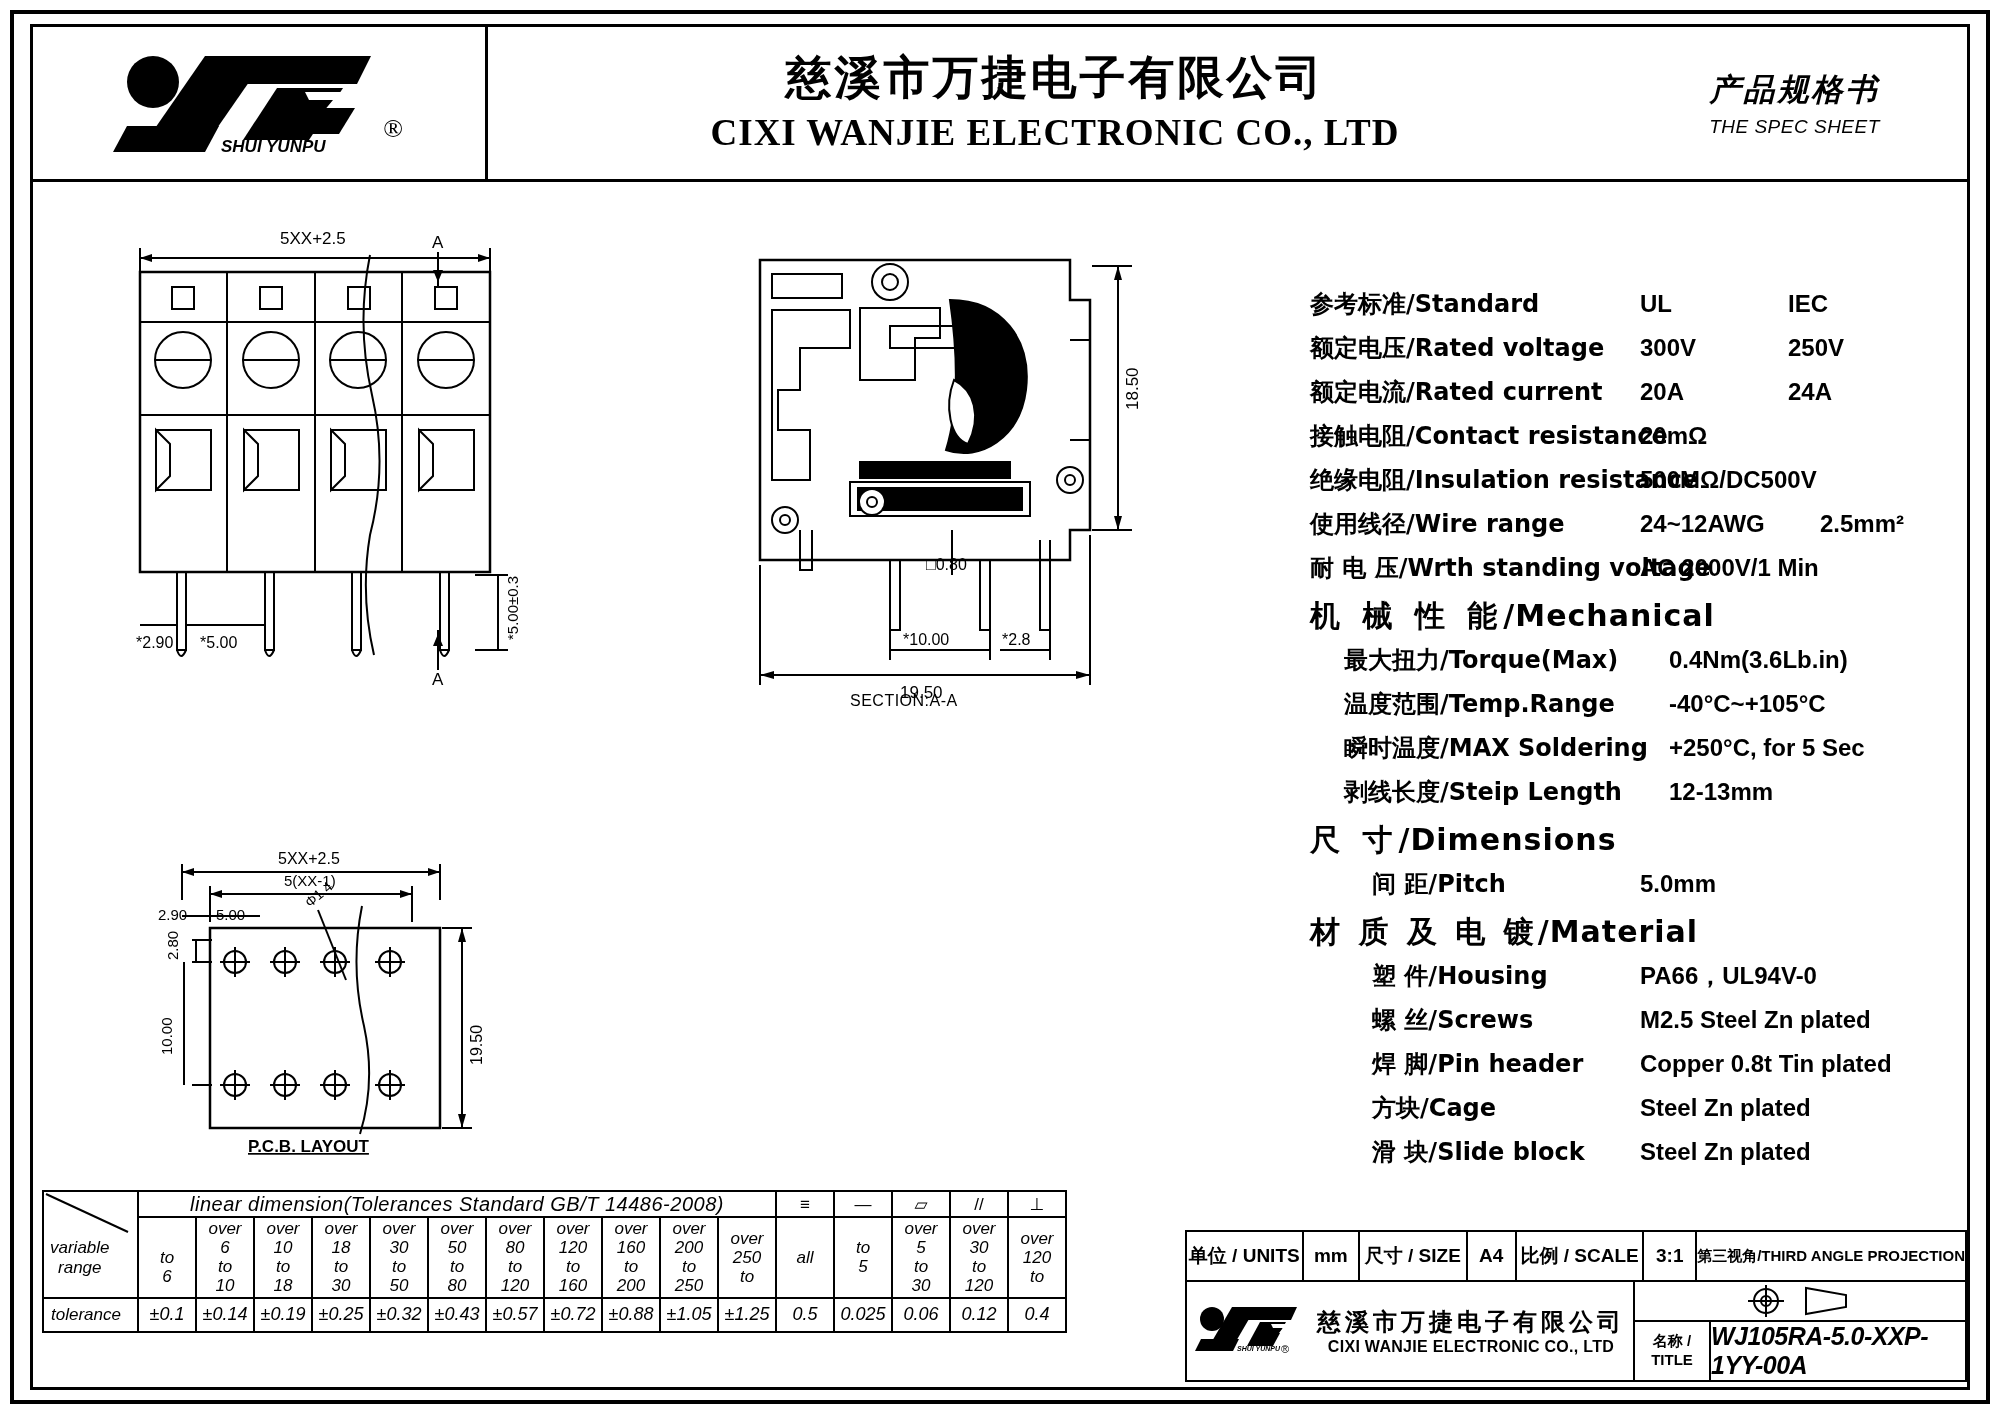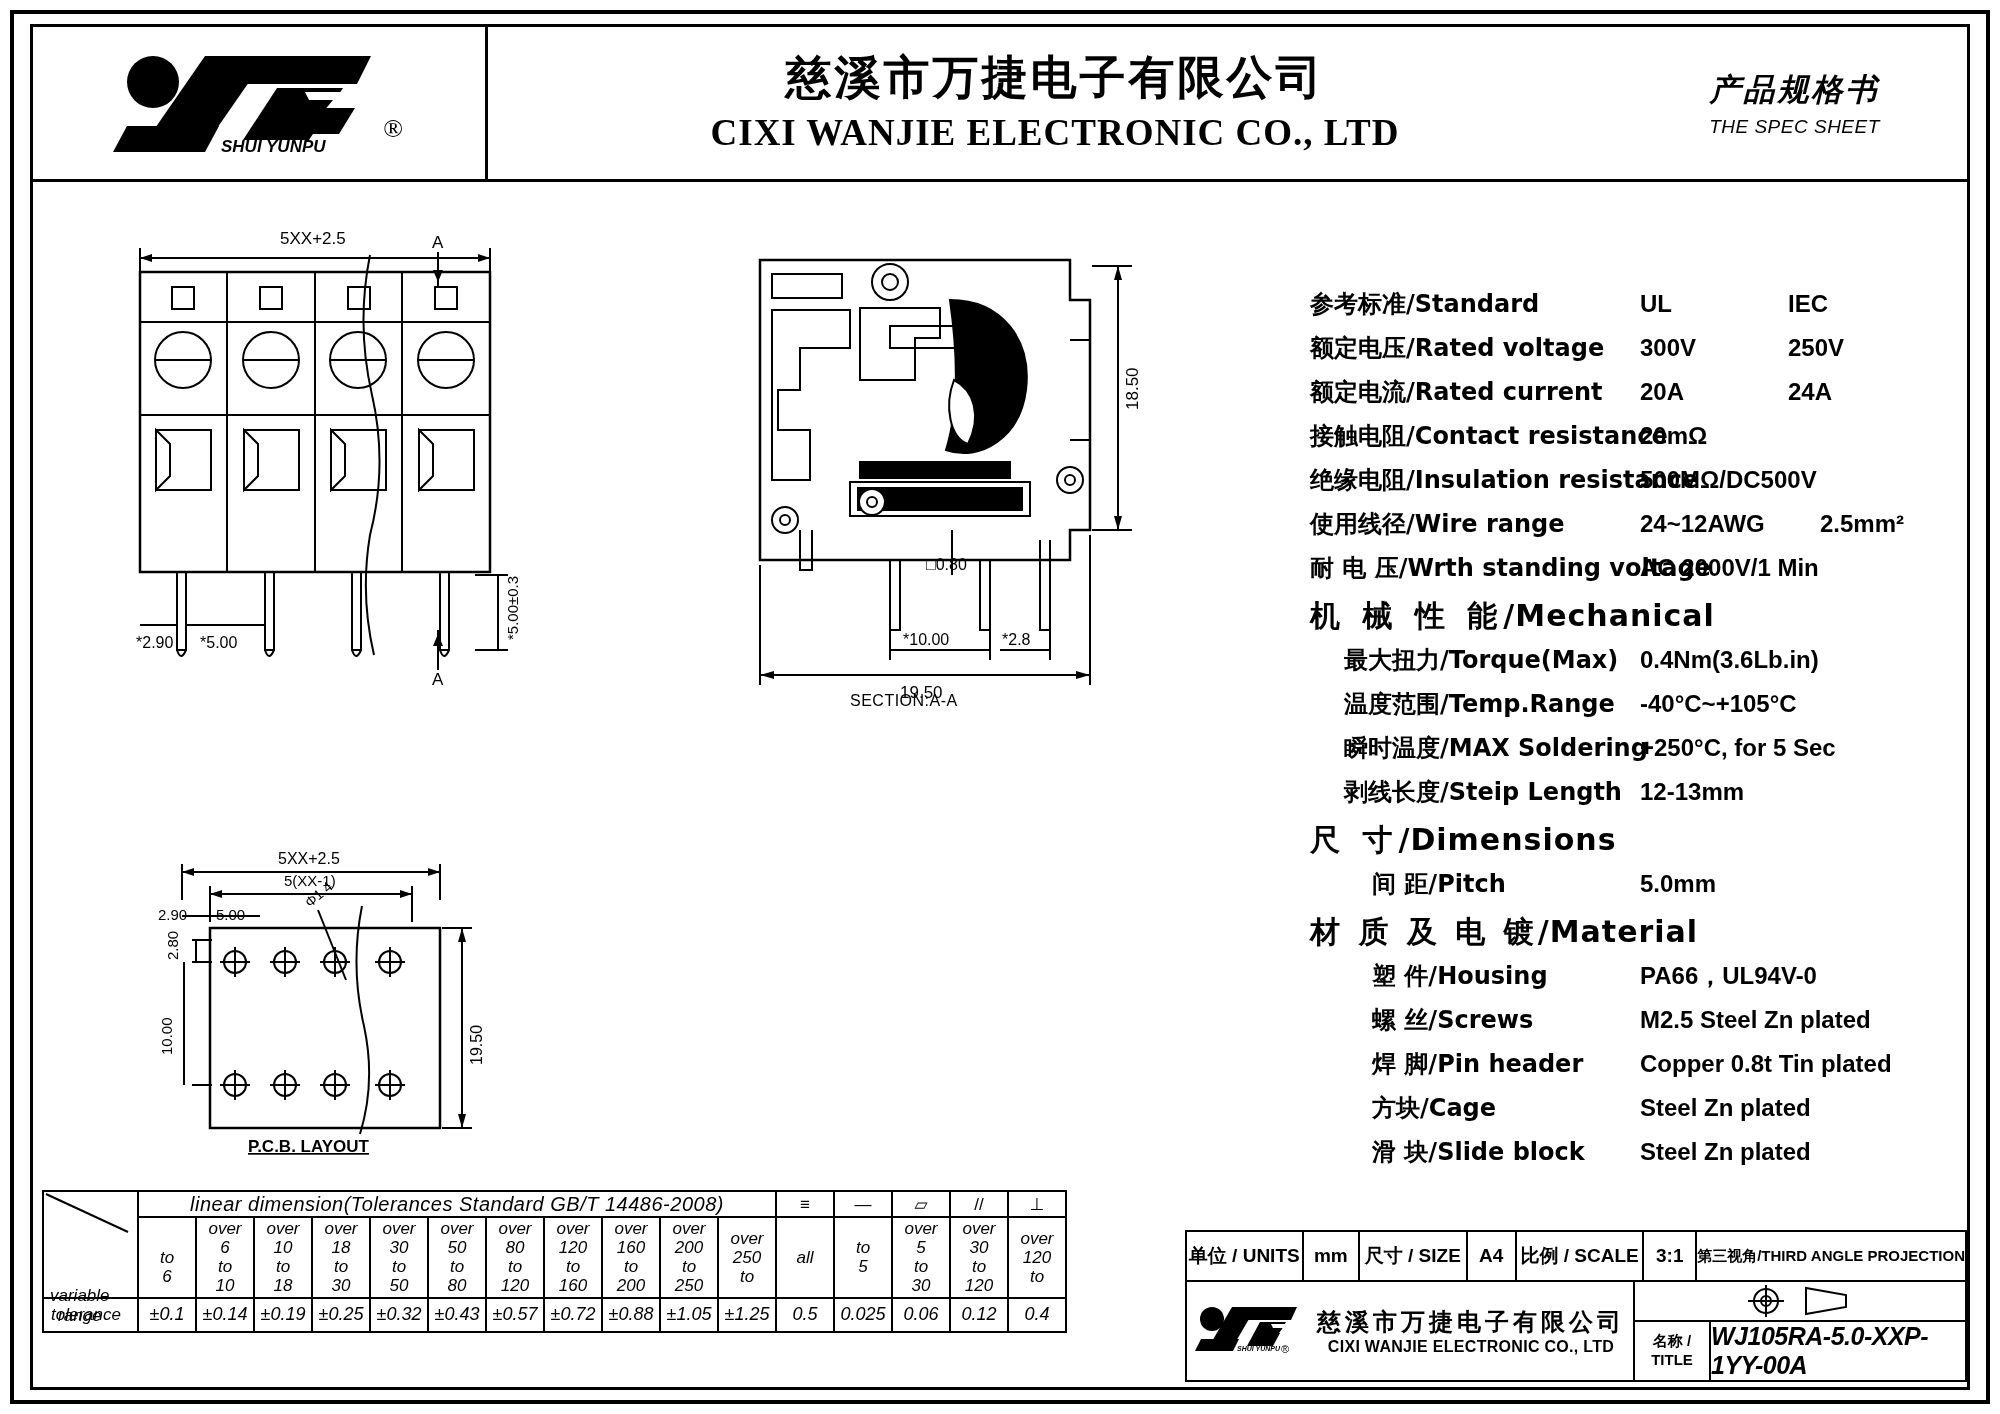--- a/index.html
+++ b/index.html
@@ -23,21 +23,21 @@
   .logomark svg{display:block;}
   .logo-reg{position:absolute;right:6px;bottom:14px;font-size:26px;font-family:"Liberation Serif",serif;}
 
   
   .speclist{position:absolute;left:1310px;top:288px;width:640px;}
   .specrow{display:flex;align-items:baseline;height:44px;}
   .sp-label{width:330px;font-size:24px;font-weight:bold;white-space:nowrap;font-family:"DejaVu Sans",sans-serif;}
   .sp-v1{width:148px;font-size:24px;font-weight:bold;font-family:"Liberation Sans",sans-serif;}
   .sp-v2{font-size:24px;font-weight:bold;font-family:"Liberation Sans",sans-serif;white-space:nowrap;}
   .sectionhead{font-size:30px;font-weight:bold;letter-spacing:1px;height:48px;display:flex;align-items:baseline;font-family:"DejaVu Sans",sans-serif;}
-  .indent1{padding-left:34px;}
+  .indent1{padding-left:34px;gap:29px;}
   .sp-label.ind{width:296px;}
 
   
   .dwg{position:absolute;}
   svg text{font-family:"Liberation Sans",sans-serif;}
 
   
   .toltable{position:absolute;left:42px;top:1190px;border-collapse:collapse;}
   .toltable td{border:2px solid #000;font-family:"Liberation Sans",sans-serif;font-style:italic;font-size:17px;text-align:center;padding:1px 2px;line-height:1.12;}
   .toltable td.hdrlin{font-size:20px;font-weight:normal;letter-spacing:.5px;border-radius:8px;}
@@ -407,21 +407,21 @@
     </div>
   </div>
 
   <table class="toltable">
     <tbody>
         <tr>
       <td class="diagcell" rowspan="2">
         <svg width="86" height="104" viewBox="0 0 86 104">
               <line x1="2" y1="2" x2="84" y2="40" stroke="#000" stroke-width="2"></line>
             </svg>
-        <div style="position:absolute;left:6px;top:46px;font-size:17px;font-style:italic;line-height:1.2;margin-top:48px;">
+        <div style="position:absolute;left:6px;top:46px;font-size:17px;font-style:italic;line-height:1.2;">
           <div>variable</div>
           <div>range</div>
         </div>
       </td>
       <td class="hdrlin" colspan="11">linear  dimension(Tolerances  Standard  GB/T  14486-2008)</td>
       <td class="symcell">≡</td>
       <td class="symcell">—</td>
       <td class="symcell">▱</td>
       <td class="symcell">//</td>
       <td class="symcell">⊥</td>

